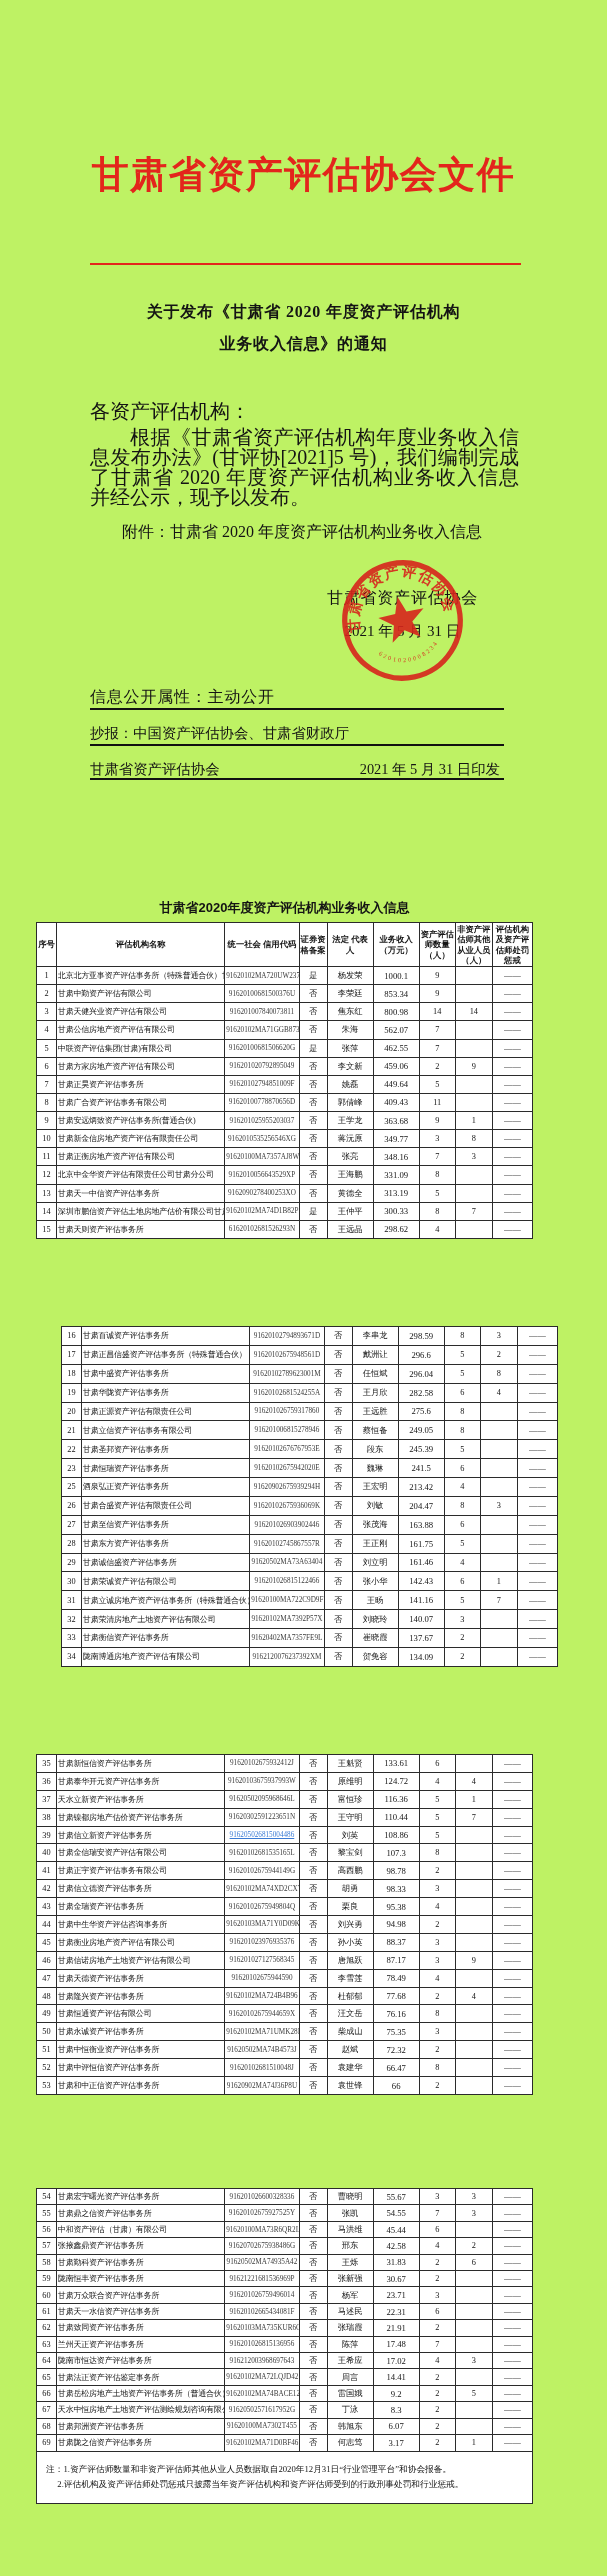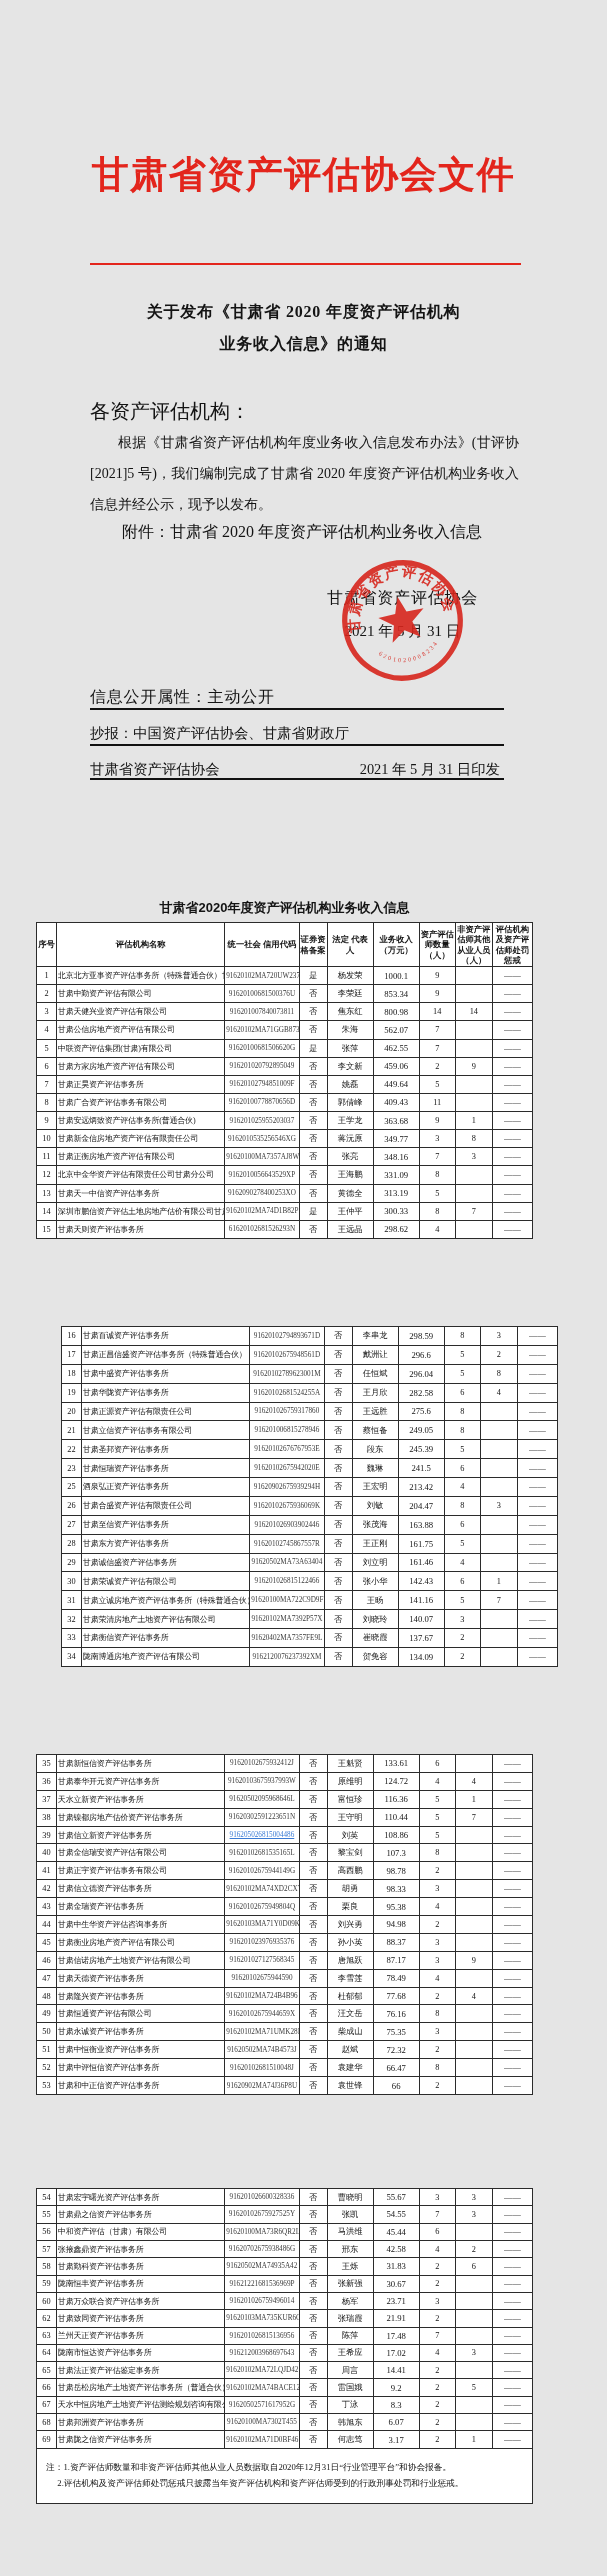--- a/index.html
+++ b/index.html
@@ -1,25 +1,25 @@
 <!DOCTYPE html>
 <html style="font-size:12px"><head>
 <meta charset="utf-8">
 <style>
   html,body{margin:0;padding:0;background:#fff;}
-  .page{position:relative;width:607px;height:2576px;background:#e5e5e5;overflow:hidden;
+  .page{position:relative;width:607px;height:2576px;background:#bef264;overflow:hidden;
         font-family:"Liberation Serif","DejaVu Serif",serif;color:#141414;}
   .abs{position:absolute;}
   .org-header{left:0;top:150px;width:607px;font-size:37px;font-weight:bold;
               color:#e3251c;letter-spacing:1.5px;text-align:center;}
   .doc-number{left:0;top:241px;width:607px;font-size:12px;text-align:center;letter-spacing:0.8px;}
   .red-rule{left:90px;top:263px;width:431px;height:2.3px;background:#e3251c;}
   .notice-title{left:0;width:607px;font-size:16px;font-weight:bold;text-align:center;letter-spacing:0.8px;}
   .salutation{left:90px;top:398px;width:429px;font-size:20px;}
-  .body-para{left:90px;top:427px;width:429px;font-size:14px;line-height:31px;
+  .body-para{left:90px;top:427px;width:429px;font-size:20px;line-height:20px;
              text-indent:2em;text-align:justify;}
   .attachment{left:90px;top:522px;width:429px;font-size:16px;text-indent:2em;}
   .sig-org{left:304px;top:588px;width:197px;font-size:16px;text-align:center;letter-spacing:0.8px;}
   .sig-date{left:304px;top:622px;width:197px;font-size:15px;text-align:center;}
   .pub-label{left:90px;top:687px;width:429px;font-size:16px;font-weight:normal;letter-spacing:0.8px;}
   .rule-heavy{left:90px;top:708px;width:414px;height:2.3px;background:#111;}
   .copy-line{left:90px;top:724px;width:414px;font-size:14.4px;}
   .rule-thin1{left:90px;top:744px;width:414px;height:1.5px;background:#111;}
   .imprint{left:90px;top:760px;width:410px;font-size:14.4px;display:flex;justify-content:space-between;}
   .rule-thin2{left:90px;top:778px;width:414px;height:1.5px;background:#111;}
@@ -805,20 +805,31 @@
           <td class="c-name">甘肃万众联合资产评估事务所</td>
           <td class="c-code">916201026759496014</td>
           <td>否</td>
           <td>杨军</td>
           <td class="c-rev">23.71</td>
           <td>3</td>
           <td></td>
           <td>——</td>
         </tr>
         <tr>
+          <td>61</td>
+          <td class="c-name">甘肃天一水信资产评估事务所</td>
+          <td class="c-code">91620102665434081F</td>
+          <td>否</td>
+          <td>马述民</td>
+          <td class="c-rev">22.31</td>
+          <td>6</td>
+          <td></td>
+          <td>——</td>
+        </tr>
+        <tr>
           <td>62</td>
           <td class="c-name">甘肃致同资产评估事务所</td>
           <td class="c-code">91620103MA735KUR6G</td>
           <td>否</td>
           <td>张瑞霞</td>
           <td class="c-rev">21.91</td>
           <td>2</td>
           <td></td>
           <td>——</td>
         </tr>

